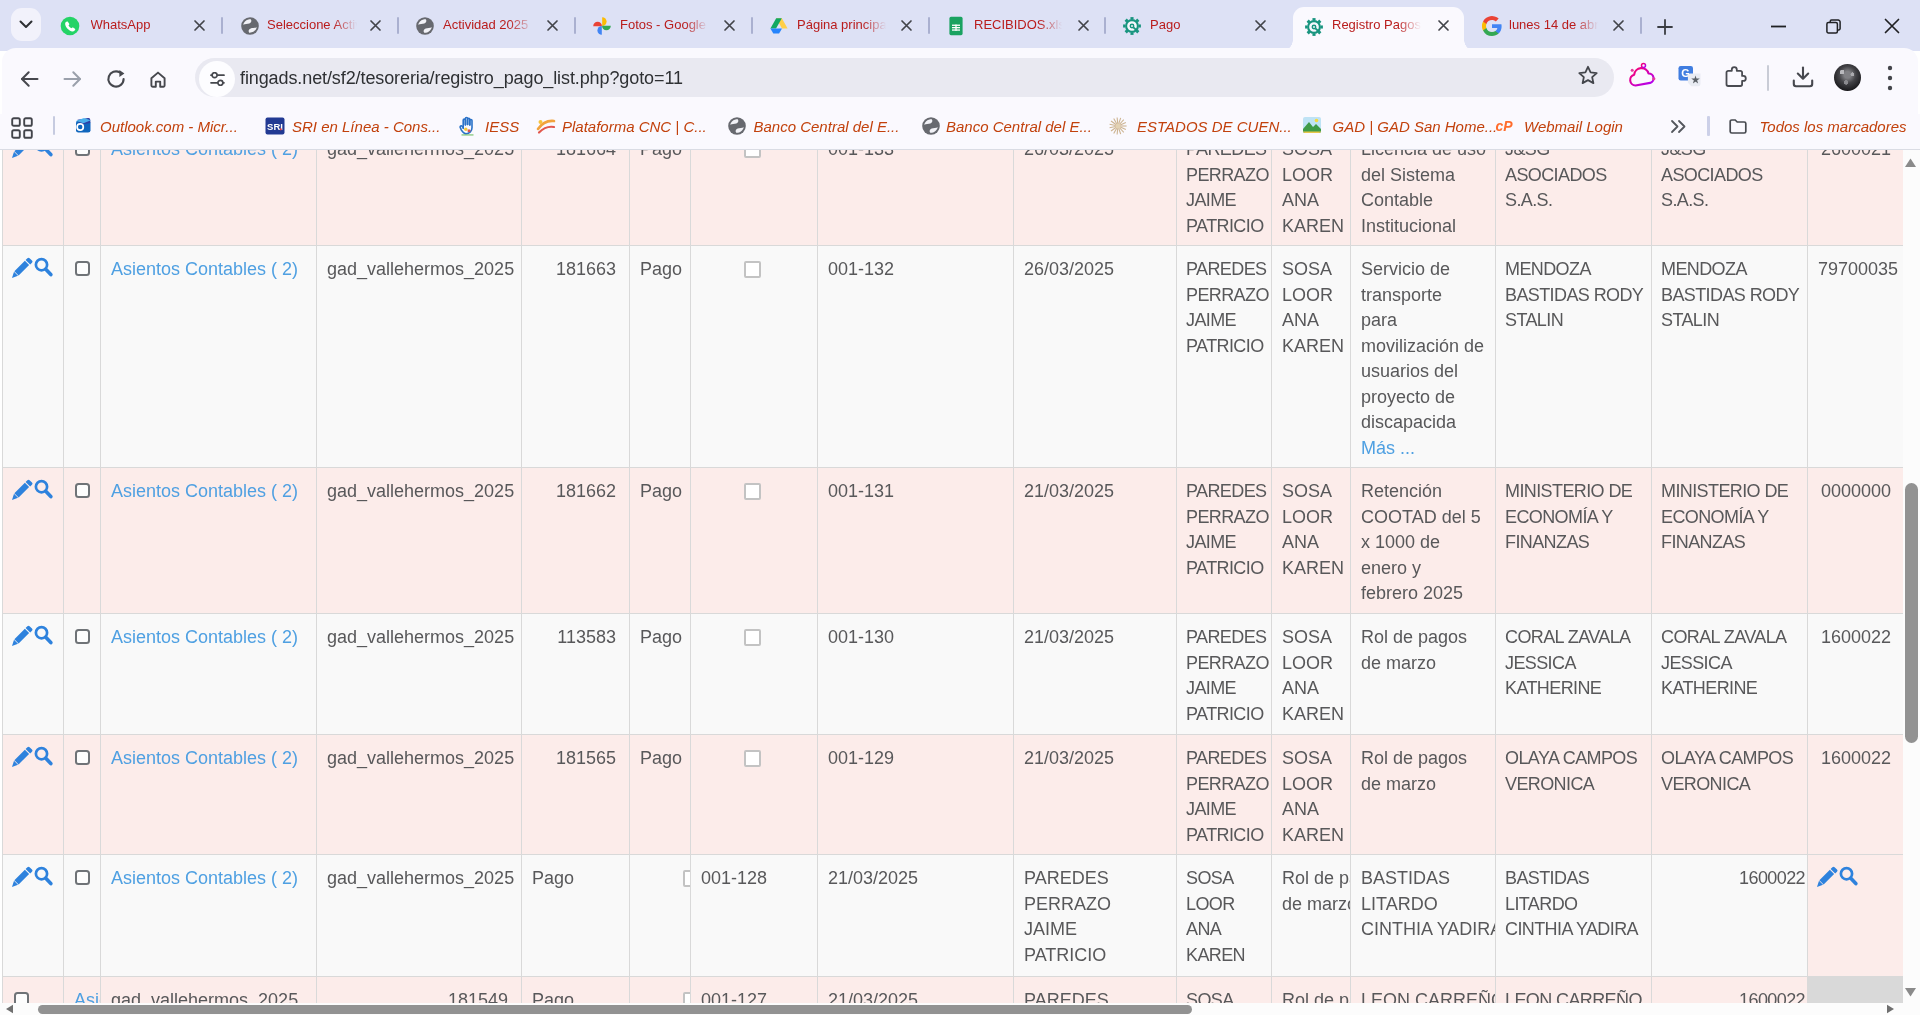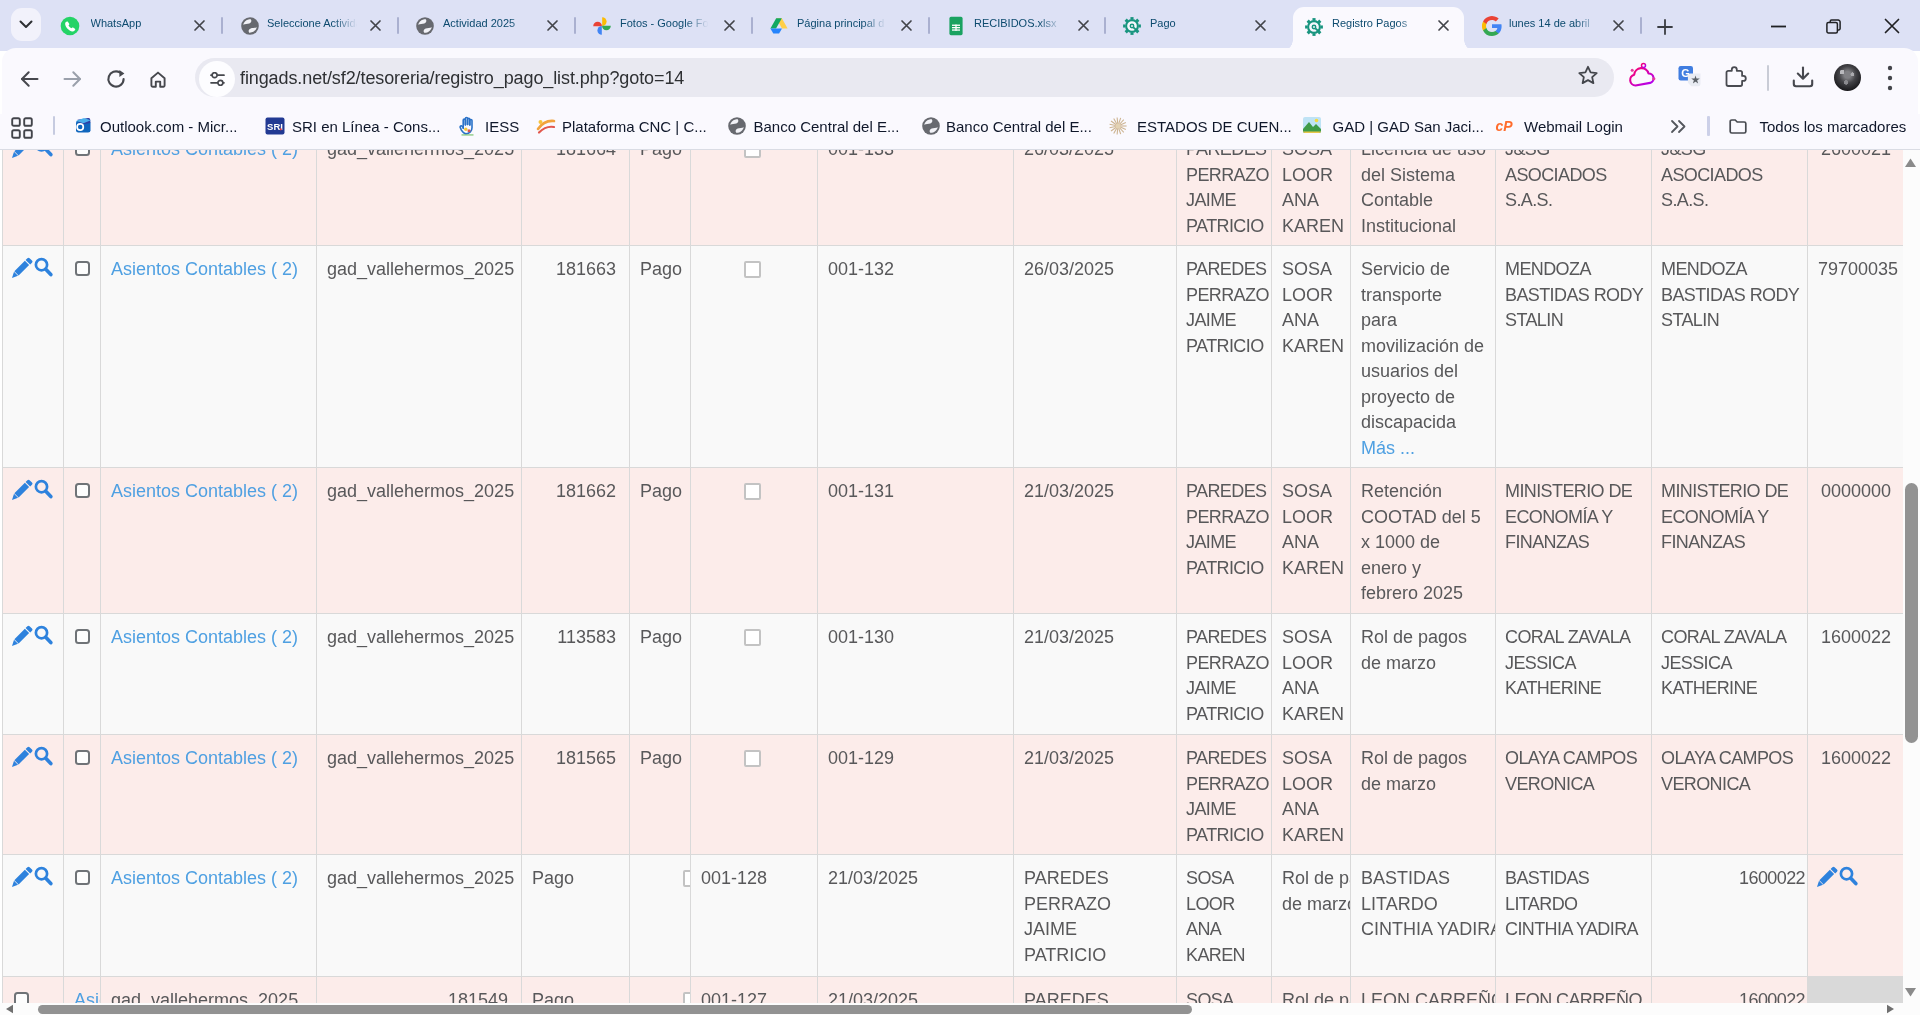--- a/index.html
+++ b/index.html
@@ -3,32 +3,32 @@
 <meta charset="utf-8">
 <style>
   * { margin:0; padding:0; box-sizing:border-box; }
   html,body { width:1920px; height:1015px; overflow:hidden; font-family:"Liberation Sans", sans-serif; }
   body { position:relative; background:#fff; }
   .abs { position:absolute; }
 
   
   #tabstrip { left:0; top:0; width:1920px; height:51px; background:#dde1f5; }
   #chevbtn { left:11px; top:8px; width:30px; height:33px; border-radius:11px; background:#f2f2fb; }
-  .tablabel { top:17px; font-size:11px; color:#0c4a6e; white-space:nowrap; overflow:hidden; }
+  .tablabel { top:17px; font-size:13px; color:#b91c1c; white-space:nowrap; overflow:hidden; }
   #activetab { left:1293px; top:7px; width:171px; height:44px; background:#faf9fe; border-radius:11px 11px 0 0; }
   #activetab:before, #activetab:after { content:""; position:absolute; bottom:0; width:11px; height:11px; }
   #activetab:before { left:-11px; background:radial-gradient(circle 11px at 0 0, rgba(0,0,0,0) 10.5px, #faf9fe 11px); }
   #activetab:after { right:-11px; background:radial-gradient(circle 11px at 100% 0, rgba(0,0,0,0) 10.5px, #faf9fe 11px); }
 
   
   #toolbar { left:2px; top:48px; width:1916px; height:66px; background:#faf9fe; border-radius:14px 14px 0 0; }
 
   
   #bookbar { left:0; top:114px; width:1920px; height:36px; background:#faf9fe; border-bottom:1px solid #dadce4; }
-  .bklabel { top:117.5px; font-size:15px; color:#0f172a; white-space:nowrap; }
+  .bklabel { top:117.5px; font-size:15px; color:#c2410c; white-space:nowrap;font-style:italic; }
 
   
   #content { left:2px; top:150px; width:1903px; height:853px; overflow:hidden; background:#f9f9f9; }
   #tbl { position:relative; top:-23.6px; left:0; display:grid;
          grid-template-columns:60px 36px 215px 204px 107px 60px 126px 195px 162px 94px 78px 144px 155px 155px 96px;
          grid-template-rows:119px 221px 145px 120px 119px 121px 160px; gap:1px; background:#d9d9d9; border-left:1px solid #d9d9d9;
          width:1902px; }
   .cell { background:#f9f9f9; padding:10.5px 13px 5.5px 10px; font-size:18px; line-height:25.6px; color:#58585a; white-space:nowrap; overflow:hidden; }
   .cell.pink { background:#fcecea; }
   .num { text-align:right; }
@@ -459,21 +459,21 @@
     </g>
   </svg>
 <div class="abs" style="left:1834px;top:64px;width:27px;height:27px;border-radius:50%;background:radial-gradient(circle at 30% 30%, #b9b9bd 0 8%, rgba(0,0,0,0) 9%),radial-gradient(circle at 68% 38%, #ababaf 0 7%, rgba(0,0,0,0) 8%),radial-gradient(circle at 45% 68%, #8a8a8e 0 9%, rgba(0,0,0,0) 10%),radial-gradient(circle at 50% 40%, #808084 0 16%, #434347 40%, #19191c 75%);"></div>
 <svg class="abs" style="left:1886px;top:64px" width="8" height="28" viewBox="0 0 8 28">
     <g fill="#43454a">
       <circle cx="4" cy="4" r="2.2"></circle>
       <circle cx="4" cy="14" r="2.2"></circle>
       <circle cx="4" cy="24" r="2.2"></circle>
     </g>
   </svg>
-<div class="abs" id="urltextd" style="left:240px;top:68px;font-size:18px;color:#2e3033;letter-spacing:-0.1px">fingads.net/sf2/tesoreria/registro_pago_list.php?goto=14</div>
+<div class="abs" id="urltextd" style="left:240px;top:68px;font-size:18px;color:#2e3033;letter-spacing:-0.1px">fingads.net/sf2/tesoreria/registro_pago_list.php?goto=11</div>
 <svg class="abs" style="left:11px;top:117px" width="22" height="22" viewBox="0 0 22 22">
     <g fill="none" stroke="#43454b" stroke-width="1.9">
       <rect x="1.2" y="1.2" width="7.6" height="7.6" rx="1.6"></rect>
       <rect x="13.2" y="1.2" width="7.6" height="7.6" rx="1.6"></rect>
       <rect x="1.2" y="13.2" width="7.6" height="7.6" rx="1.6"></rect>
       <rect x="13.2" y="13.2" width="7.6" height="7.6" rx="1.6"></rect>
     </g>
   </svg>
 <div class="abs" style="left:53px;top:116px;width:2px;height:19px;background:#c6cbe0;border-radius:1px"></div>
 <svg class="abs" style="left:72.5px;top:116px" width="20" height="20" viewBox="0 0 20 20">
@@ -540,21 +540,21 @@
     </g>
     <circle cx="10" cy="10" r="2.6" fill="#e3d2b4"></circle>
   </svg>
 <div class="abs bklabel" style="left:1137px">ESTADOS DE CUEN...</div>
 <svg class="abs" style="left:1302px;top:115px" width="20" height="20" viewBox="0 0 20 20">
     <rect x="1" y="2" width="18" height="16" rx="2" fill="#bfe3f5"></rect>
     <path d="M1 14 L7 7 L11 12 L14 9 L19 14 V16 a2 2 0 0 1 -2 2 H3 a2 2 0 0 1 -2 -2 z" fill="#3f9b48"></path>
     <path d="M1 16.5 h18 V16 a2 2 0 0 1 -2 2 H3 a2 2 0 0 1 -2 -2 z" fill="#e8c74a"></path>
     <circle cx="14.5" cy="5.5" r="1.8" fill="#f5d942"></circle>
   </svg>
-<div class="abs bklabel" style="left:1332.5px">GAD | GAD San Jaci...</div>
+<div class="abs bklabel" style="left:1332.5px">GAD | GAD San Home...</div>
 <svg class="abs" style="left:1494px;top:116px" width="20" height="20" viewBox="0 0 20 20">
     <text x="10" y="15" font-size="14" font-weight="bold" font-style="italic" font-family="Liberation Sans" fill="#ff6c2c" text-anchor="middle">cP</text>
   </svg>
 <div class="abs bklabel" style="left:1524px">Webmail Login</div>
 <svg class="abs" style="left:1670px;top:119px" width="17" height="15" viewBox="0 0 17 15">
     <g fill="none" stroke="#54575d" stroke-width="1.8" stroke-linecap="round" stroke-linejoin="round">
       <path d="M2 2 L7.5 7.5 L2 13"></path>
       <path d="M9 2 L14.5 7.5 L9 13"></path>
     </g>
   </svg>

